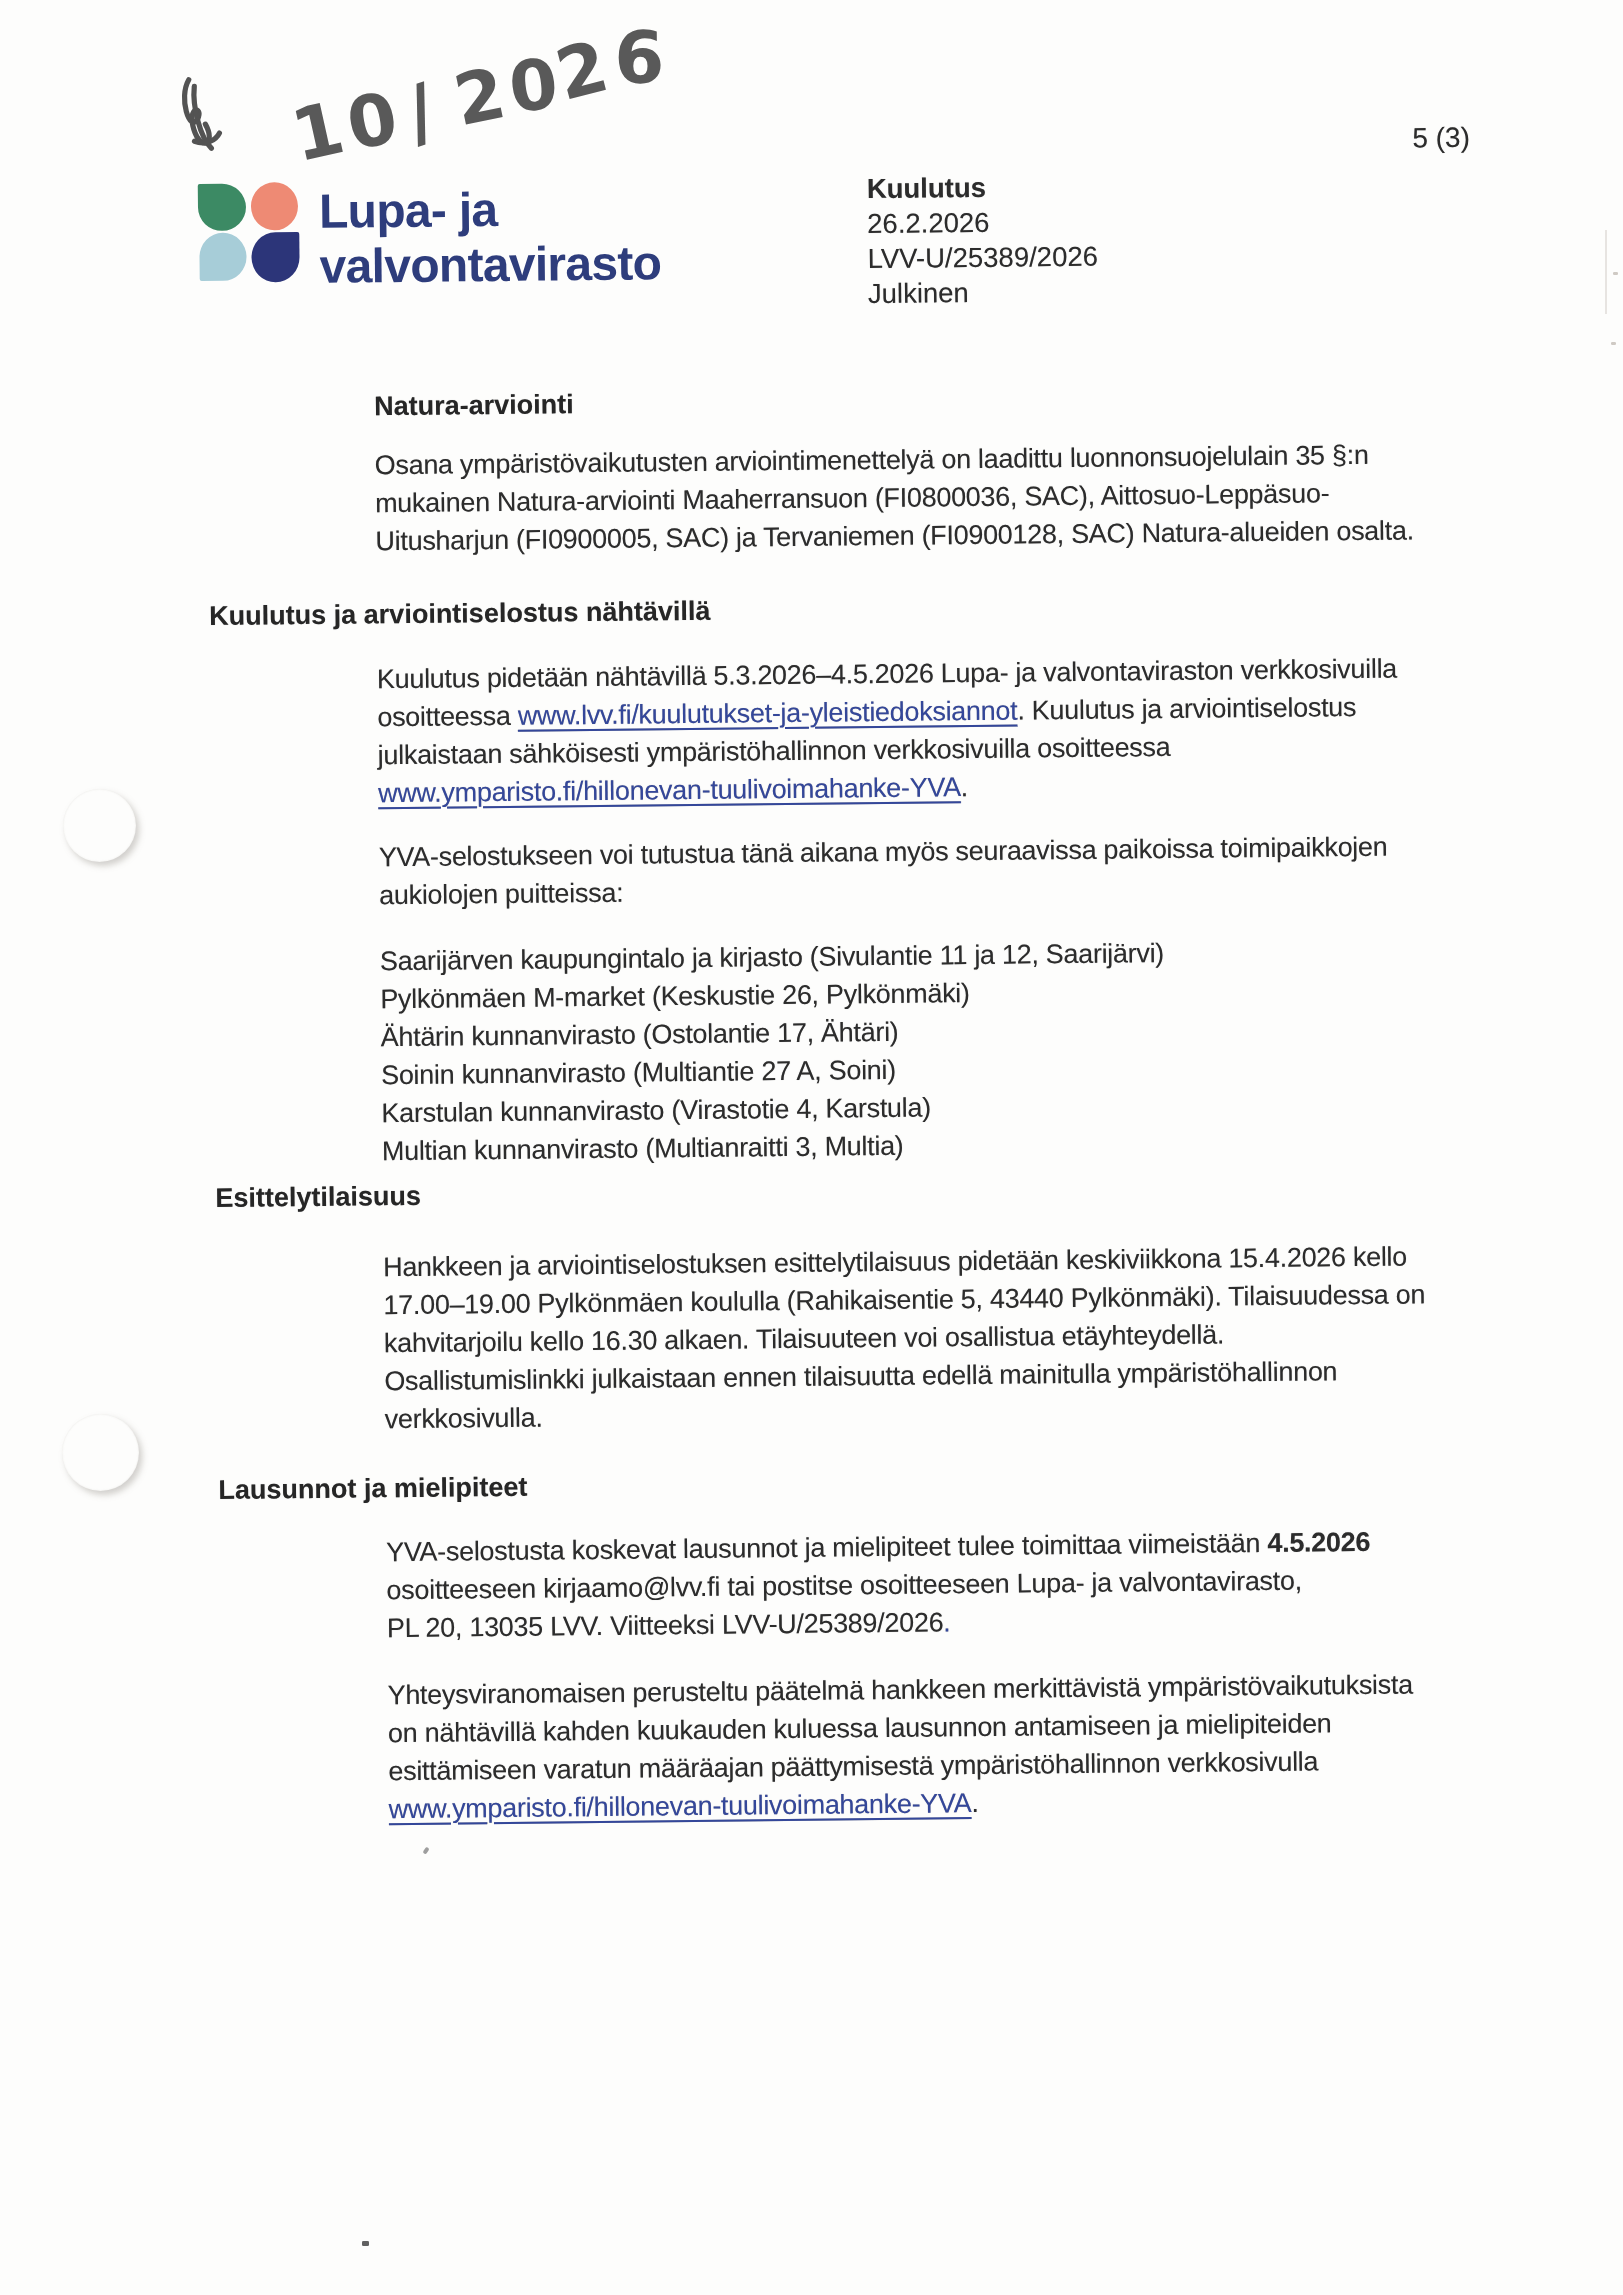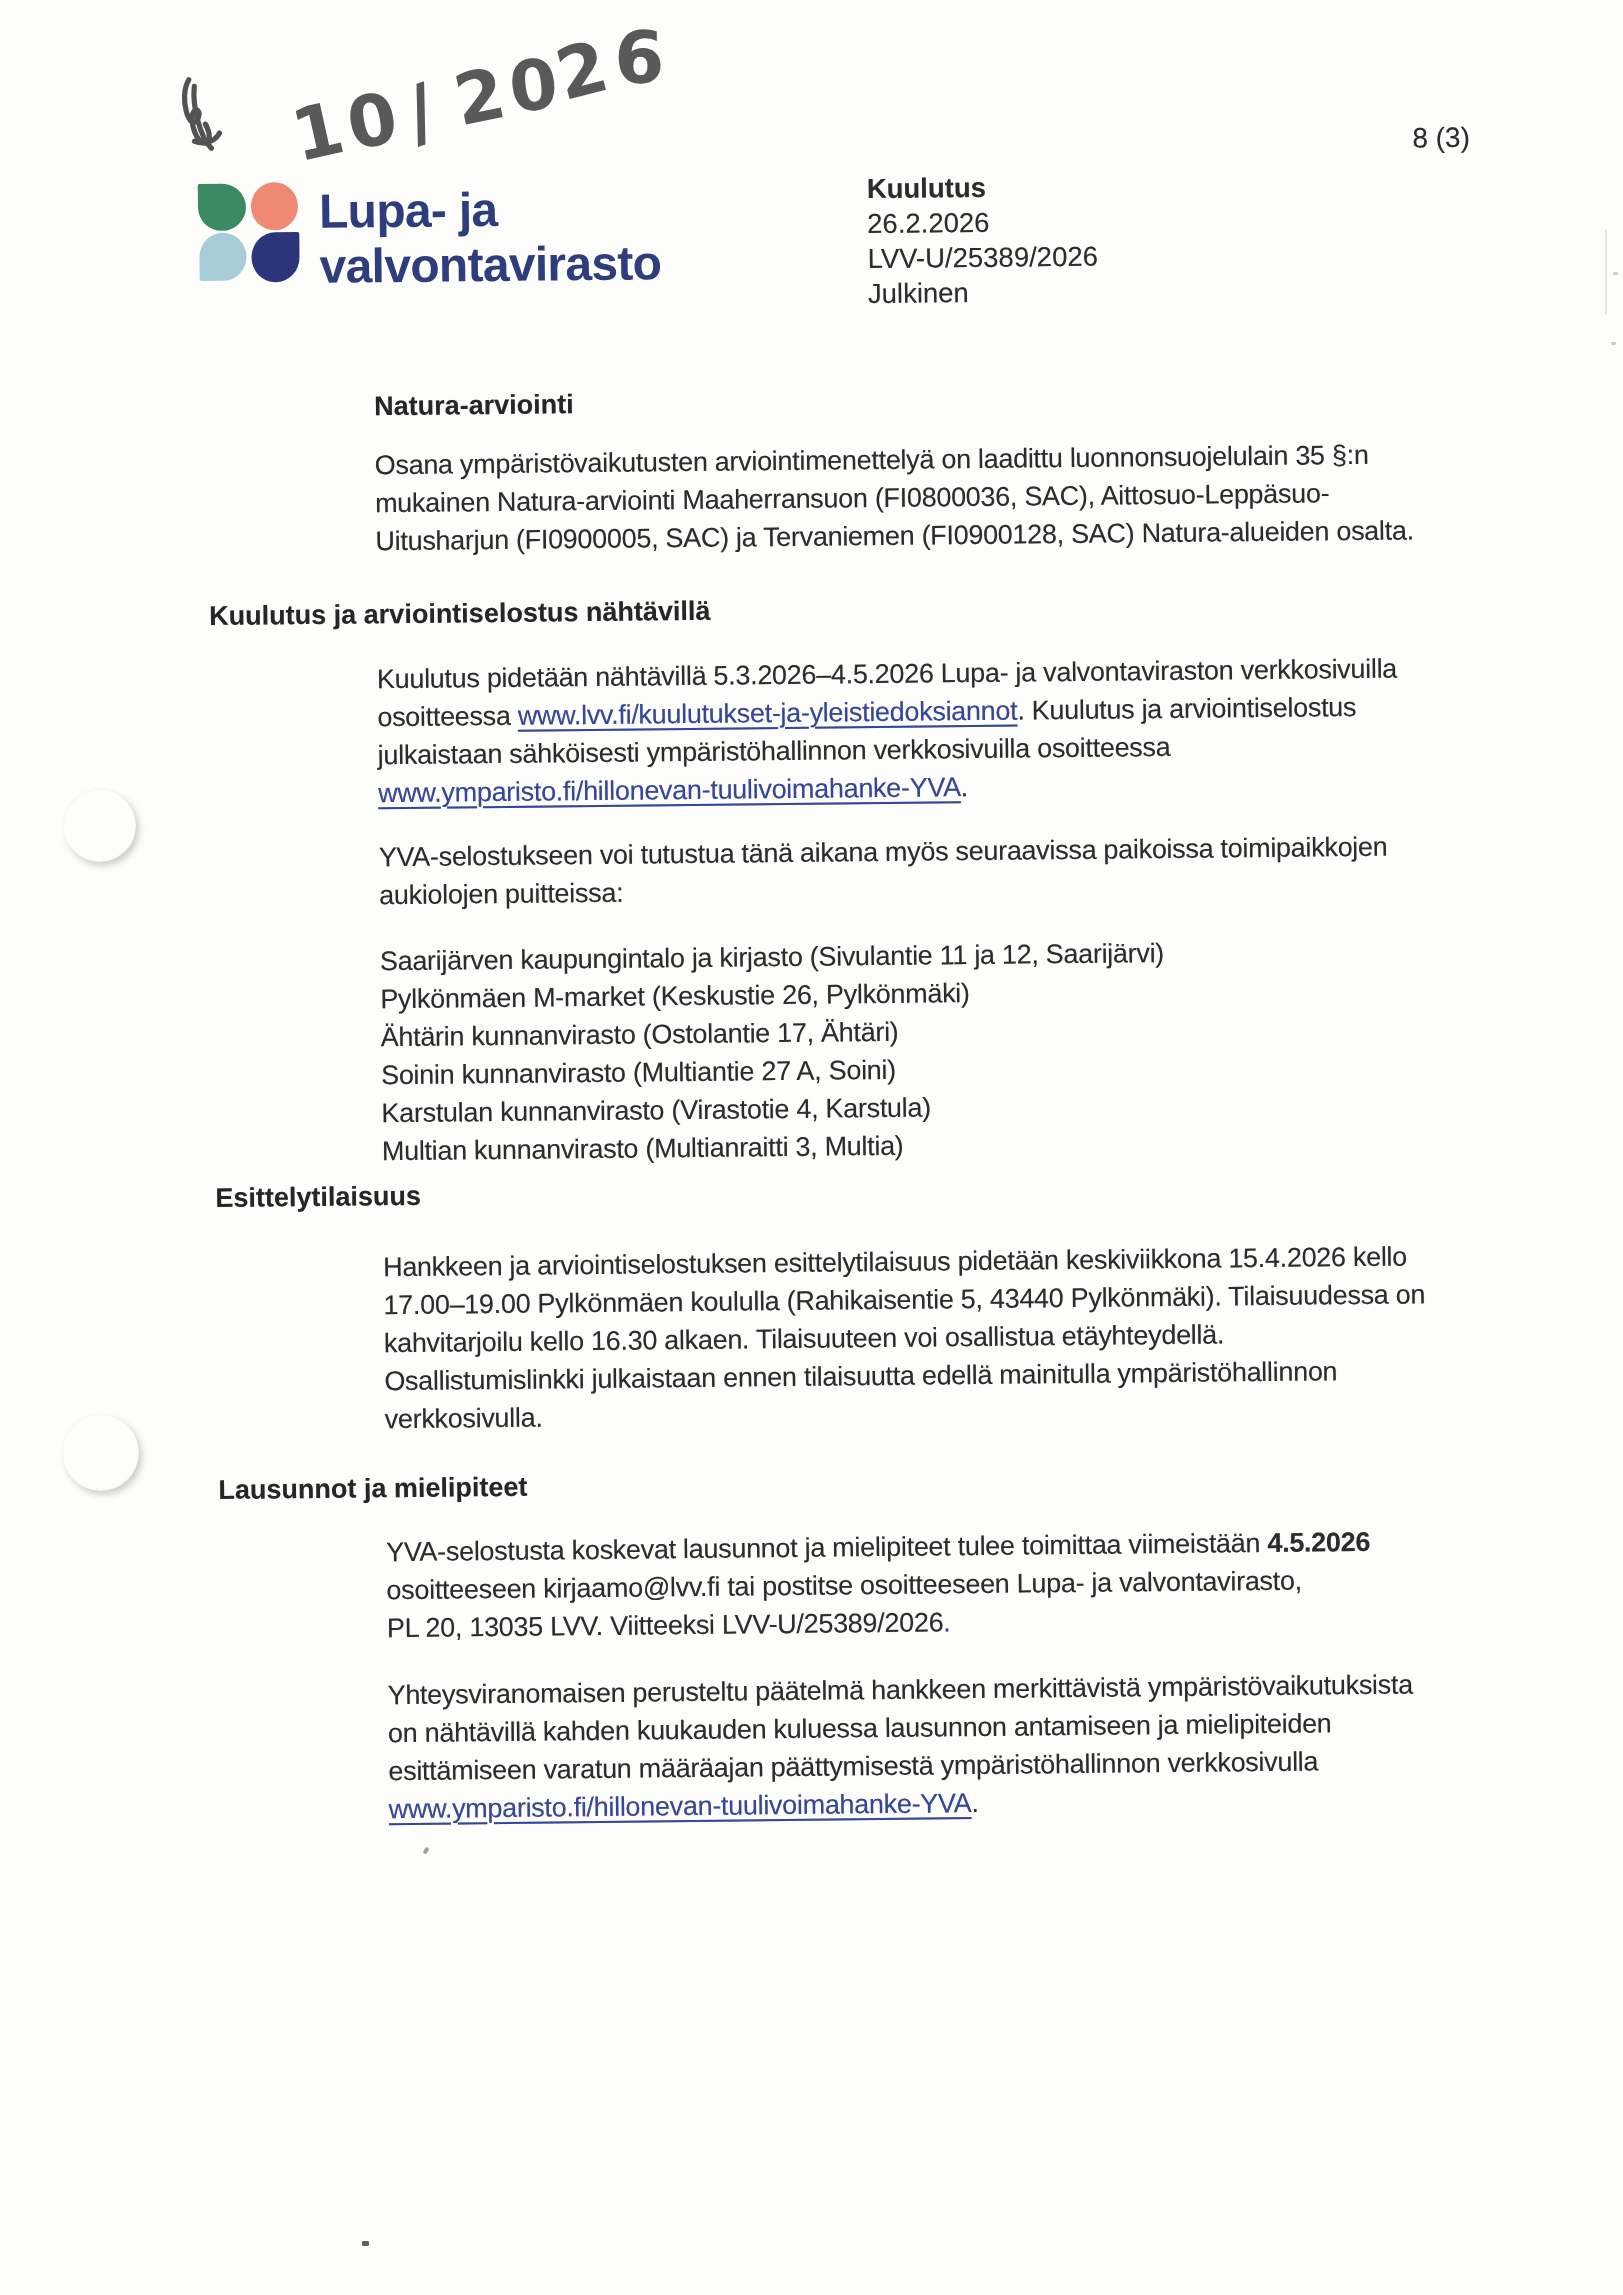--- a/index.html
+++ b/index.html
@@ -86,21 +86,21 @@
         <text class="stamp-char" x="48" y="205" font-size="110" transform="rotate(-4 70 200)">1</text>
         <text class="stamp-char" x="132" y="200" font-size="108" transform="rotate(-2 160 195)">0</text>
         <text class="stamp-char" x="228" y="198" font-size="112" transform="rotate(-10 250 190)">/</text>
         <text class="stamp-char" x="300" y="188" font-size="108" transform="rotate(-3 330 180)">2</text>
         <text class="stamp-char" x="382" y="182" font-size="106" transform="rotate(2 410 175)">0</text>
         <text class="stamp-char" x="462" y="172" font-size="108" transform="rotate(-6 490 165)">2</text>
         <text class="stamp-char" x="544" y="164" font-size="110" transform="rotate(8 570 155)">6</text>
       </g>
     </svg>
 
-    <div class="page-num txt">8 (3)</div>
+    <div class="page-num txt">5 (3)</div>
 
     <div class="logo-shapes">
       <div class="logo-shape ls-green" style="background: rgb(60, 138, 100);"></div>
       <div class="logo-shape ls-coral" style="background: rgb(238, 138, 116);"></div>
       <div class="logo-shape ls-blue" style="background: rgb(167, 205, 216);"></div>
       <div class="logo-shape ls-navy" style="background: rgb(44, 53, 121);"></div>
     </div>
     <div class="logo-text logo-l1" style="color: rgb(46, 61, 124);">Lupa- ja</div>
     <div class="logo-text logo-l2" style="color: rgb(46, 61, 124);">valvontavirasto</div>
 

